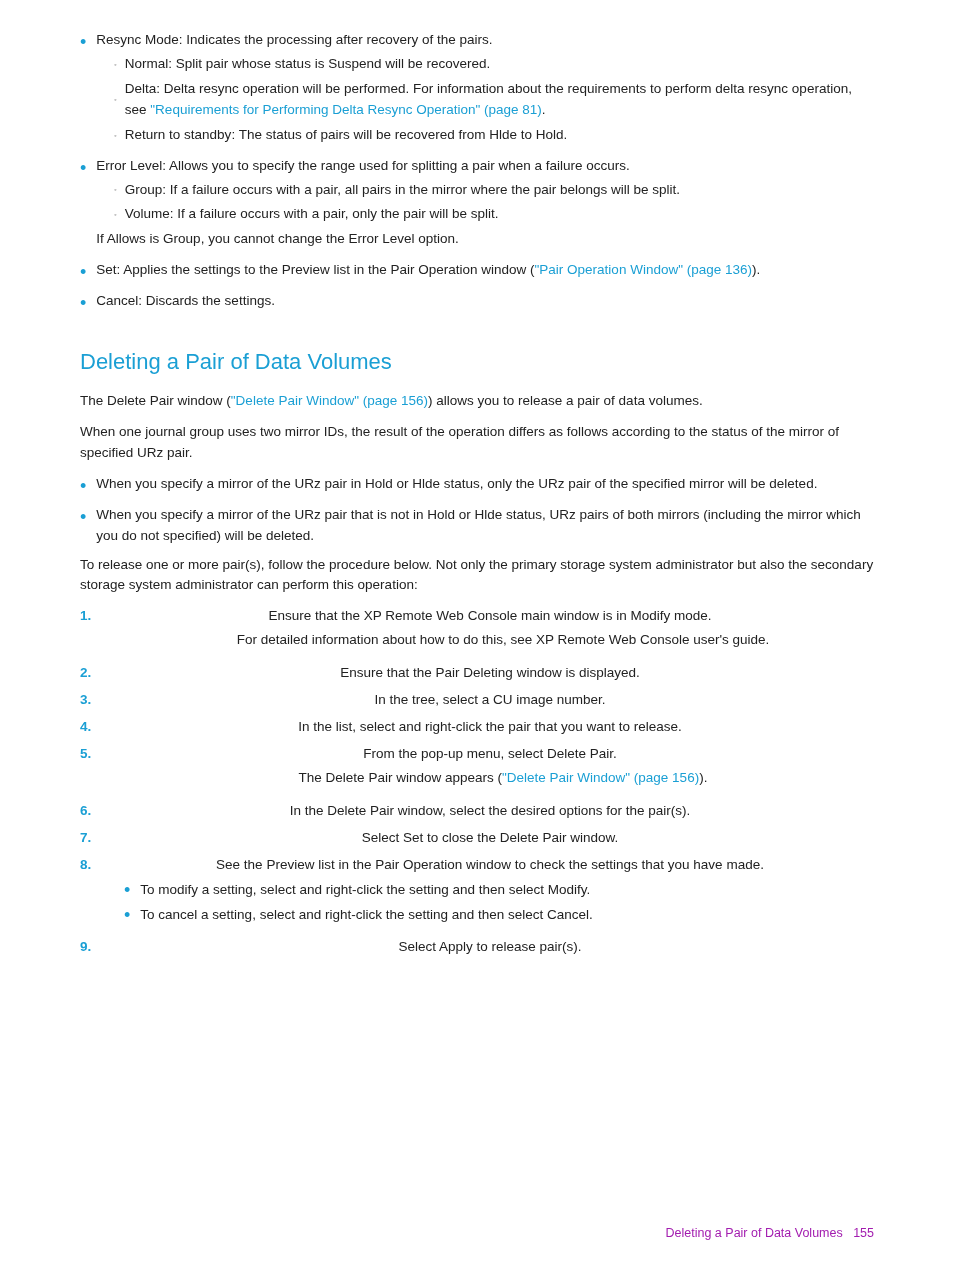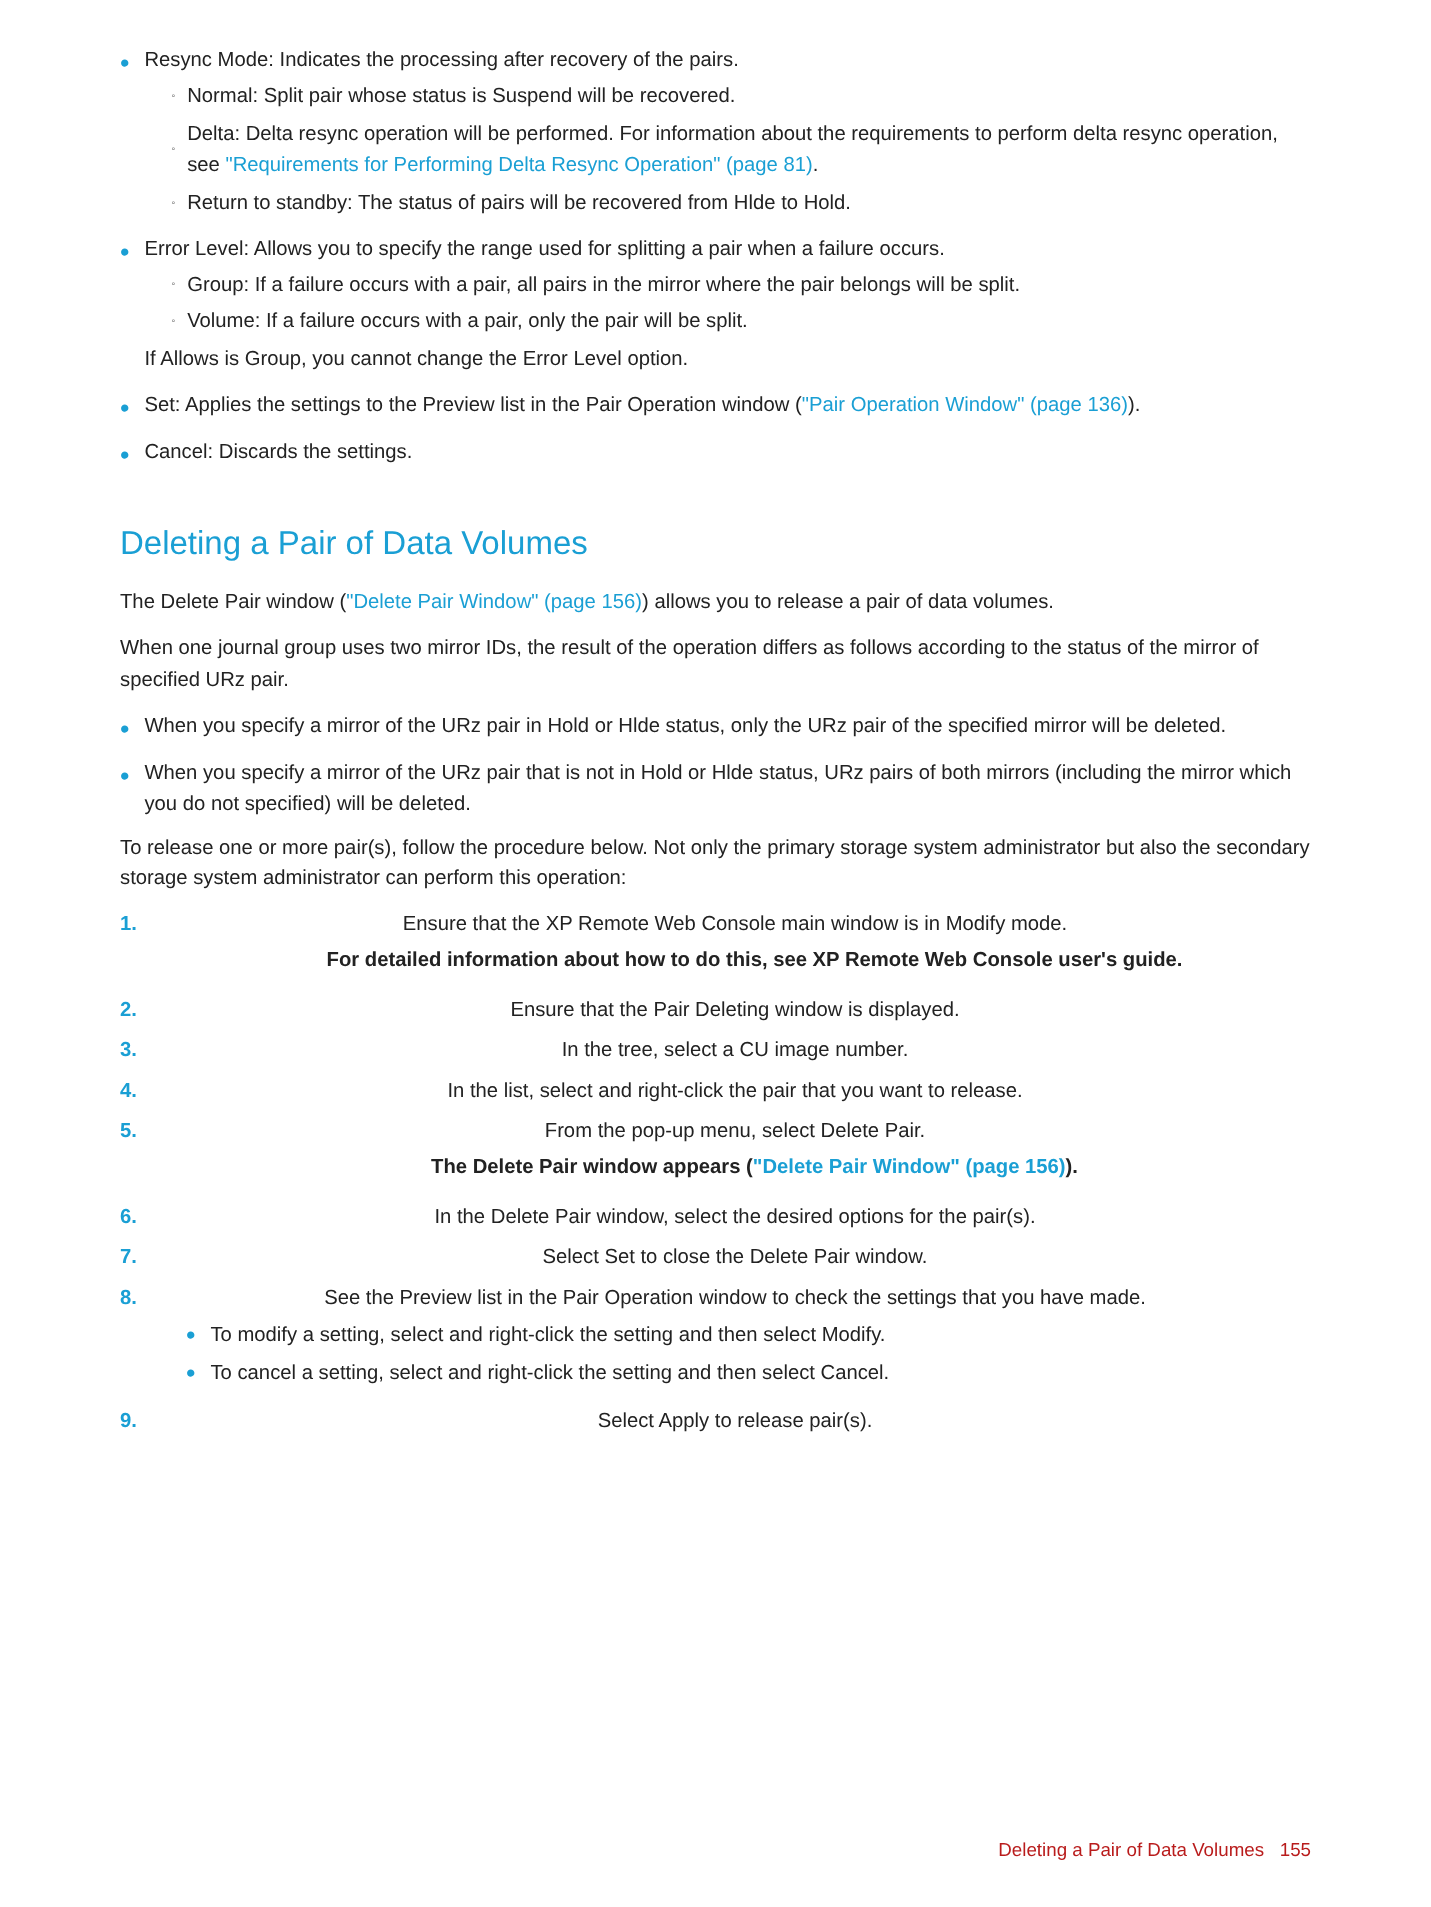--- a/index.html
+++ b/index.html
@@ -82,21 +82,20 @@
       flex-shrink: 0;
     }
     ol.steps > li .step-content {
       flex: 1;
       text-align: center;
     }
     .indent-para {
       margin-left: 26px;
       margin-top: 3px;
       margin-bottom: 6px;
-      font-weight: bold;
     }
     ul.inner-bullets {
       list-style: none;
       padding-left: 18px;
       margin-top: 4px;
     }
     ul.inner-bullets > li {
       display: flex;
       align-items: flex-start;
       margin-bottom: 4px;
@@ -106,21 +105,21 @@
       font-size: 18px;
       line-height: 1.2;
       margin-right: 10px;
       flex-shrink: 0;
     }
     .page-footer {
       position: fixed;
       bottom: 28px;
       right: 80px;
       font-size: 12.5px;
-      color: #b91c1c;
+      color: #a21caf;
     }
     .if-range-note {
       margin-left: 0px;
       margin-top: 4px;
       margin-bottom: 4px;
     }
   </style>
 </head>
 <body>
 

